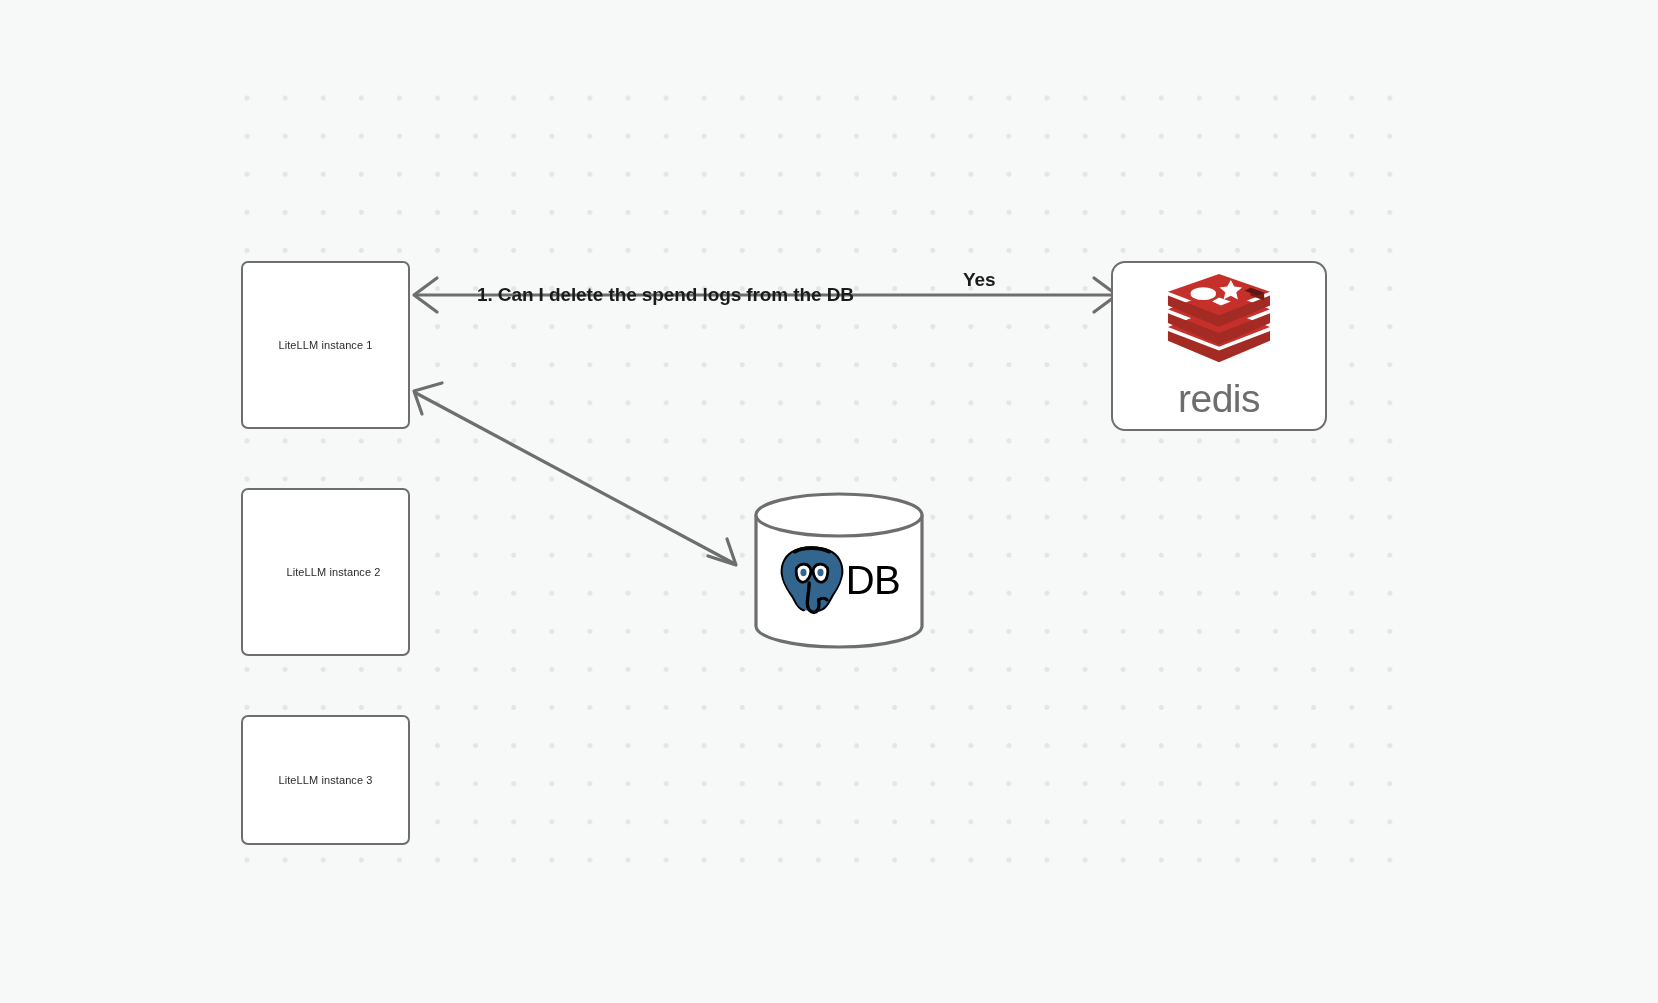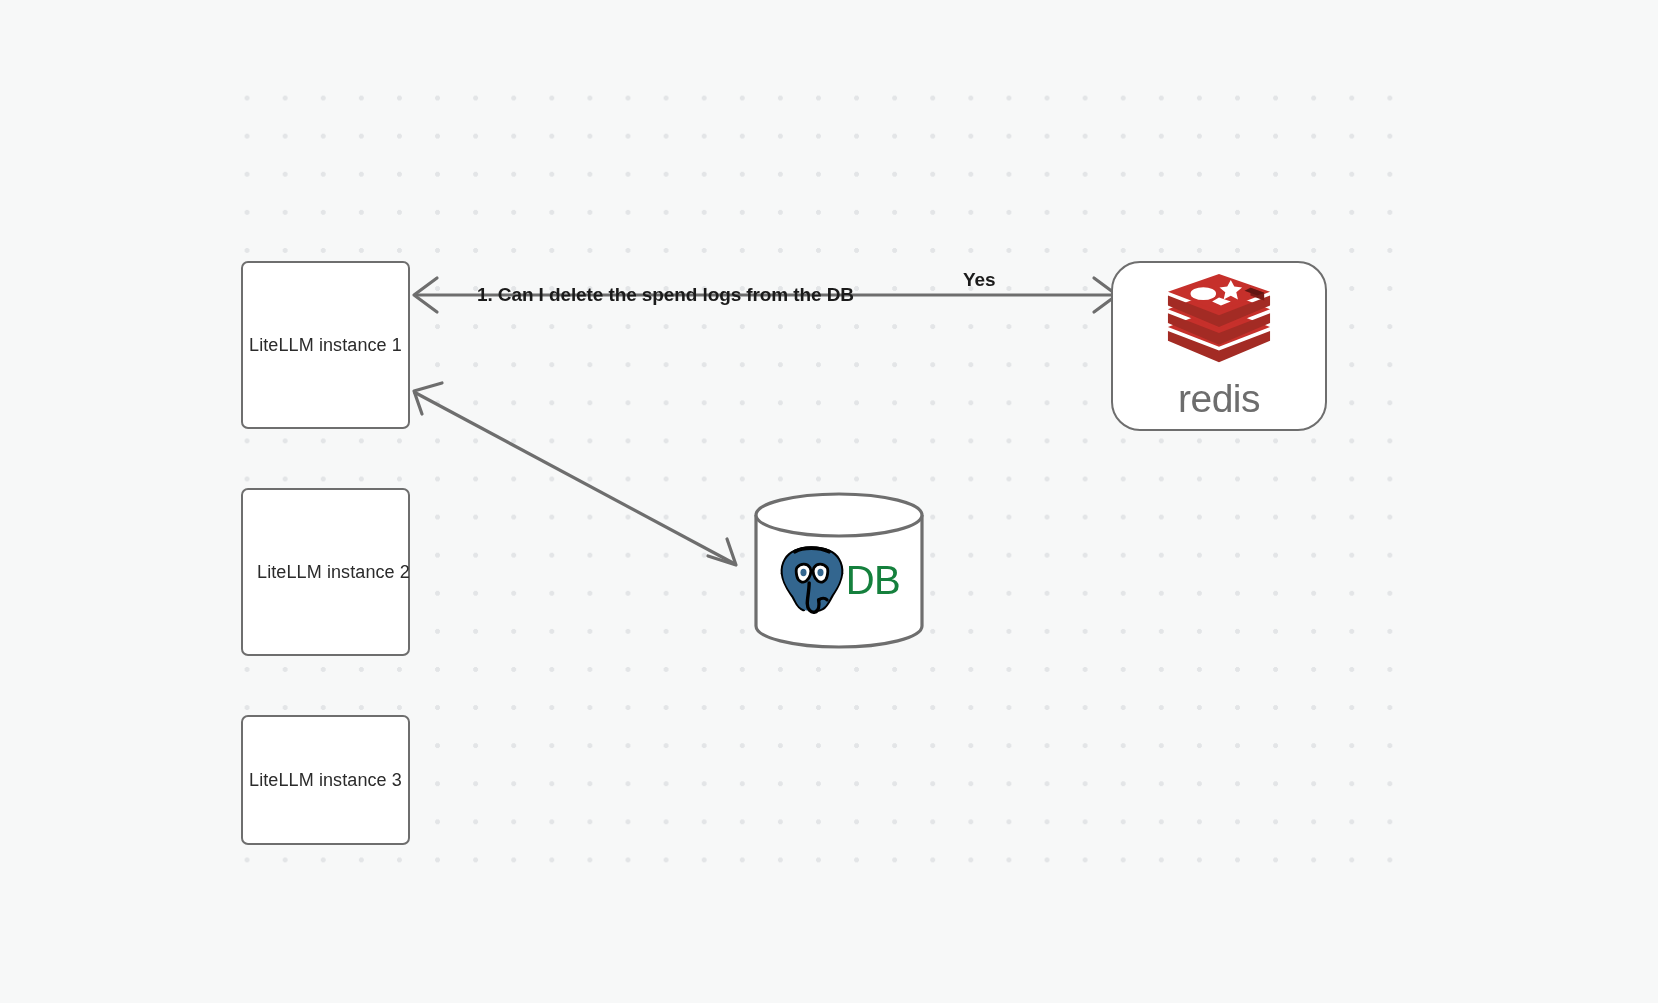--- a/index.html
+++ b/index.html
@@ -35,40 +35,40 @@
     position: absolute;
     background: #ffffff;
     border: 2.5px solid #6e6e6e;
     border-radius: 7px;
     box-sizing: border-box;
     display: flex;
     align-items: center;
     justify-content: center;
   }
   .node-label {
-    font-size: 18px;
+    font-size: 11px;
     color: #2b2b2b;
     font-weight: 400;
     letter-spacing: 0.1px;
     white-space: nowrap;
   }
   #box-instance-1 { left: 241px; top: 261px;  width: 169px; height: 168px; }
   #box-instance-2 { left: 241px; top: 488px;  width: 169px; height: 168px; padding-left: 16px; }
   #box-instance-3 { left: 241px; top: 715px;  width: 169px; height: 130px; }
 
   
   #redis-node {
     position: absolute;
     left: 1111px;
     top: 261px;
     width: 216px;
     height: 170px;
     background: #ffffff;
     border: 2.5px solid #6e6e6e;
-    border-radius: 29px;
+    border-radius: 14px;
     box-sizing: border-box;
     display: flex;
     flex-direction: column;
     align-items: center;
     justify-content: center;
   }
   #redis-logo { width: 118px; height: 108px; display: block; }
 
   
   #db-node {
@@ -85,21 +85,21 @@
     width: 172px; height: 100px;
     display: flex;
     align-items: center;
     justify-content: center;
     gap: 1px;
   }
   #pg-elephant { width: 68px; height: 70px; display: block; }
   #db-text {
     font-size: 40px;
     font-weight: 400;
-    color: #15803d;
+    color: #000000;
     letter-spacing: -0.5px;
     line-height: 1;
     margin-left: -1px;
     font-family: "Liberation Sans", sans-serif;
   }
 
   
   #connectors {
     position: absolute;
     left: 0; top: 0;

